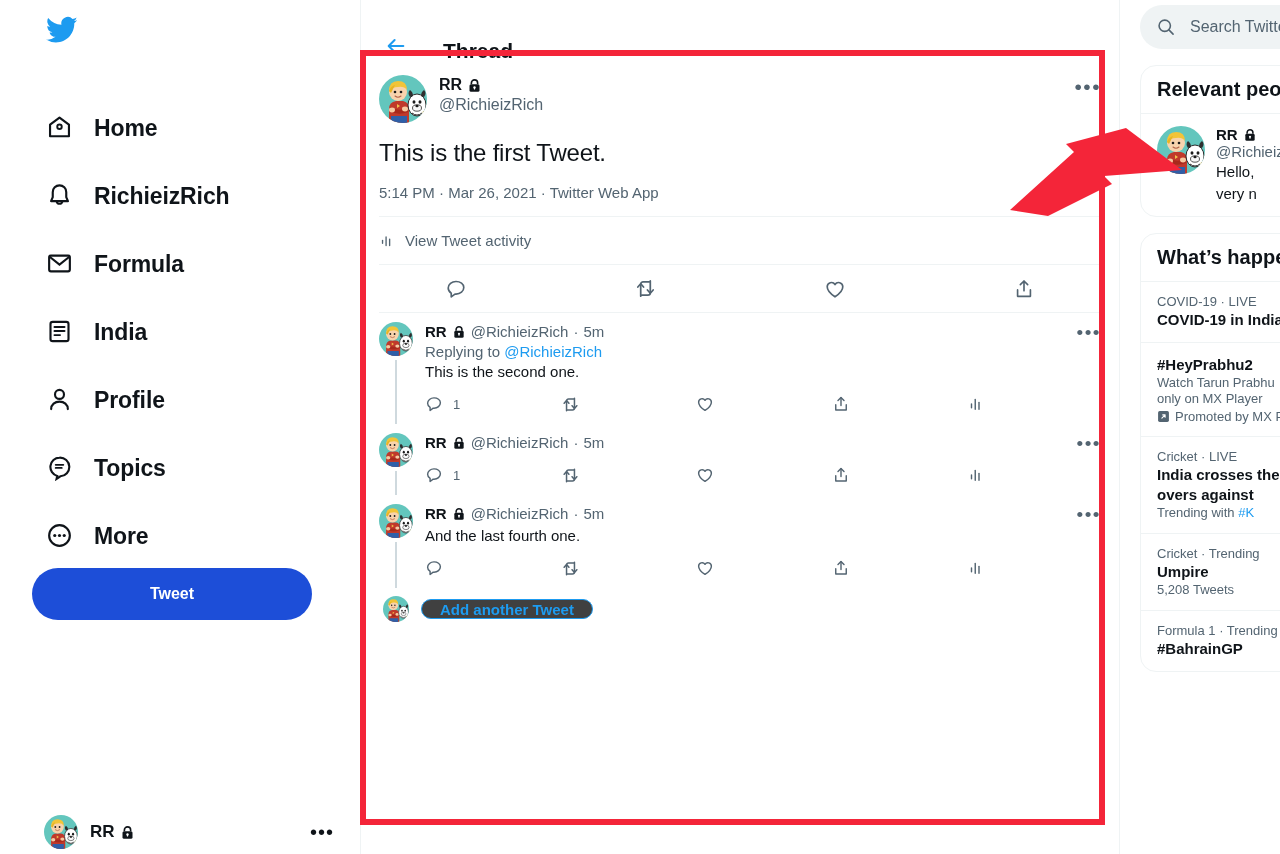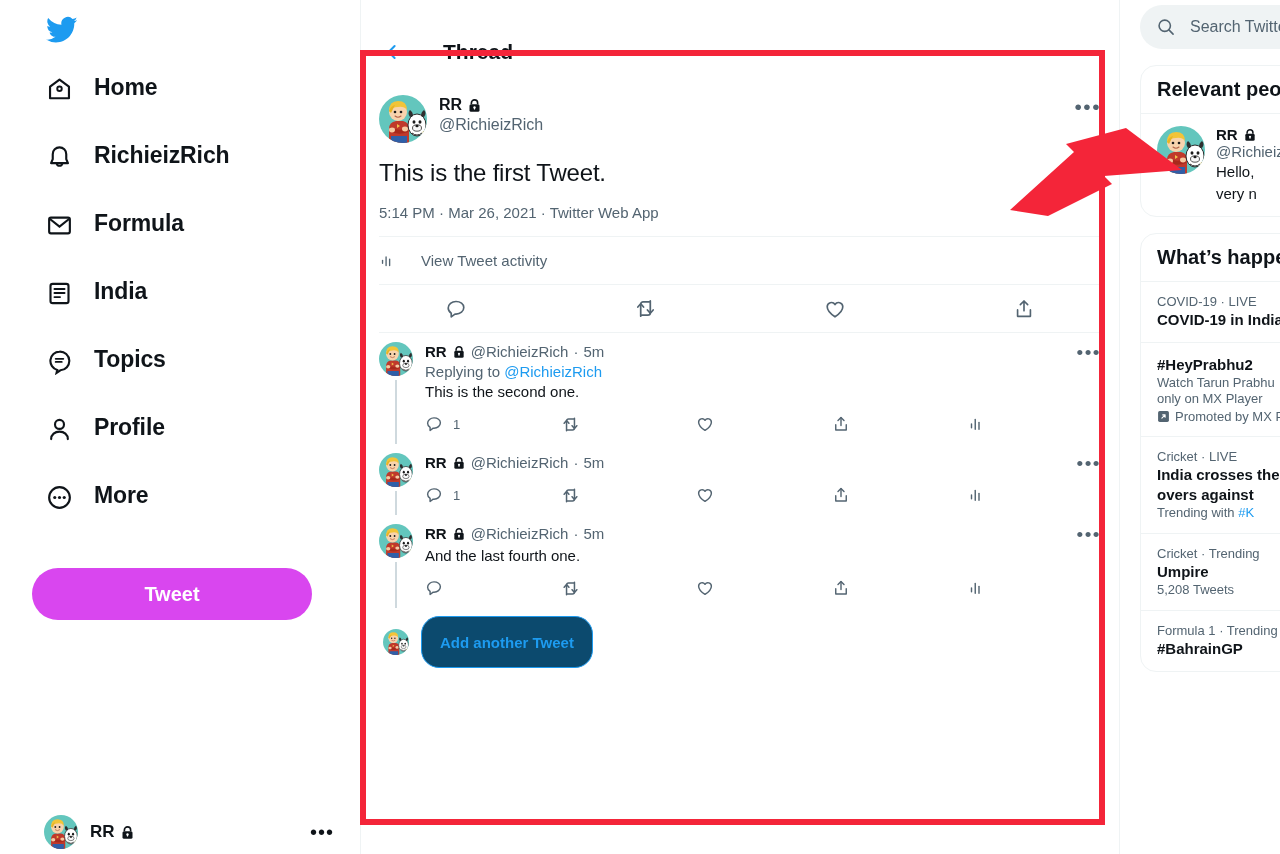--- a/index.html
+++ b/index.html
@@ -35,21 +35,21 @@
     width: 56px; height: 56px;
     display: flex; align-items: center; justify-content: flex-start;
     margin-top: 2px;
     padding-left: 2px;
   }
 
   .nav-list { margin-top: 16px; }
 
   .nav-item {
     display: flex;
-    align-items: flex-start;
+    align-items: flex-end;
     height: 68px;
     cursor: pointer;
   }
 
   .nav-icon {
     width: 30px; height: 30px;
     flex: 0 0 30px;
     display: flex; align-items: center; justify-content: center;
     margin-right: 20px;
   }
@@ -61,23 +61,23 @@
     color: #0f1419;
     white-space: nowrap;
   }
 
   .tweet-btn {
     margin-top: 18px;
     margin-left: -12px;
     width: 280px;
     height: 52px;
     border-radius: 26px;
-    background: #d946ef;
+    background: #1d4ed8;
     color: #ffffff;
-    font-size: 20px;
+    font-size: 16px;
     font-weight: bold;
     border: none;
     cursor: pointer;
     font-family: "Liberation Sans", sans-serif;
     display: flex; align-items: center; justify-content: center;
   }
 
   .account-box {
     position: absolute;
     left: 44px;
@@ -110,25 +110,24 @@
     height: 854px;
     border-left: 1px solid #eff3f4;
     border-right: 1px solid #eff3f4;
     position: relative;
     background: #ffffff;
   }
 
   .thread-header {
     height: 63px;
     display: flex;
-    align-items: center;
+    align-items: flex-end;
     padding-left: 18px;
     gap: 30px;
     background: #ffffff;
-    margin-top: 20px;
   }
   .back-arrow {
     width: 34px; height: 34px;
     display: flex; align-items: center; justify-content: center;
     cursor: pointer;
   }
   .thread-title {
     font-size: 21px;
     font-weight: bold;
     color: #0f1419;
@@ -176,21 +175,21 @@
     font-size: 15px;
     color: #536471;
     margin-top: 16px;
     padding-bottom: 15px;
     border-bottom: 1px solid #eff3f4;
   }
 
   .mt-activity {
     display: flex;
     align-items: center;
-    gap: 25px;
+    gap: 9px;
     height: 48px;
     border-bottom: 1px solid #eff3f4;
     color: #536471;
     font-size: 15px;
     cursor: pointer;
   }
 
   .mt-actions {
     height: 48px;
     display: flex;
@@ -276,25 +275,25 @@
   }
   .ra-item:last-child { flex: 0 0 auto; }
 
   .add-tweet-row {
     display: flex;
     align-items: center;
     padding: 8px 18px 0 18px;
   }
   .add-tweet-btn {
     margin-left: 12px;
-    height: 52px;
+    height: 20px;
     padding: 0 18px;
     border-radius: 18px;
     border: 1px solid #1d9bf0;
-    background: #0c4a6e;
+    background: #404040;
     color: #1d9bf0;
     font-size: 15px;
     font-weight: bold;
     cursor: pointer;
     font-family: "Liberation Sans", sans-serif;
   }
 
   
   .right-col {
     width: 160px;
@@ -484,38 +483,38 @@
                 <line x1="7.5" y1="15.2" x2="12.5" y2="15.2"></line>
               </g>
             </svg>
         </span>
         <span class="nav-label">India</span>
       </div>
 
       <div class="nav-item">
         <span class="nav-icon">
           <svg width="27" height="27" viewBox="0 0 24 24">
+              <circle cx="12" cy="7.5" r="4" fill="none" stroke="#0f1419" stroke-width="1.9"></circle>
+              <path d="M4.6 20.5c0-4.1 3.3-6.6 7.4-6.6s7.4 2.5 7.4 6.6" fill="none" stroke="#0f1419" stroke-width="1.9" stroke-linecap="round"></path>
+            </svg>
+        </span>
+        <span class="nav-label">Profile</span>
+      </div>
+
+      <div class="nav-item">
+        <span class="nav-icon">
+          <svg width="27" height="27" viewBox="0 0 24 24">
               <path d="M12 3.2a8.3 8.3 0 0 0-2 16.3l-.6 2.6 3.4-2.3A8.3 8.3 0 0 0 12 3.2z" fill="none" stroke="#0f1419" stroke-width="1.9"></path>
               <g stroke="#0f1419" stroke-width="1.6" stroke-linecap="round">
                 <line x1="8.6" y1="9.6" x2="15.4" y2="9.6"></line>
                 <line x1="8.6" y1="12.4" x2="14" y2="12.4"></line>
               </g>
             </svg>
         </span>
         <span class="nav-label">Topics</span>
-      </div>
-
-      <div class="nav-item">
-        <span class="nav-icon">
-          <svg width="27" height="27" viewBox="0 0 24 24">
-              <circle cx="12" cy="7.5" r="4" fill="none" stroke="#0f1419" stroke-width="1.9"></circle>
-              <path d="M4.6 20.5c0-4.1 3.3-6.6 7.4-6.6s7.4 2.5 7.4 6.6" fill="none" stroke="#0f1419" stroke-width="1.9" stroke-linecap="round"></path>
-            </svg>
-        </span>
-        <span class="nav-label">Profile</span>
       </div>
 
       <div class="nav-item">
         <span class="nav-icon">
           <svg width="27" height="27" viewBox="0 0 24 24">
               <circle cx="12" cy="12" r="9.2" fill="none" stroke="#0f1419" stroke-width="1.9"></circle>
               <g fill="#0f1419">
                 <circle cx="7.8" cy="12" r="1.4"></circle>
                 <circle cx="12" cy="12" r="1.4"></circle>
                 <circle cx="16.2" cy="12" r="1.4"></circle>

